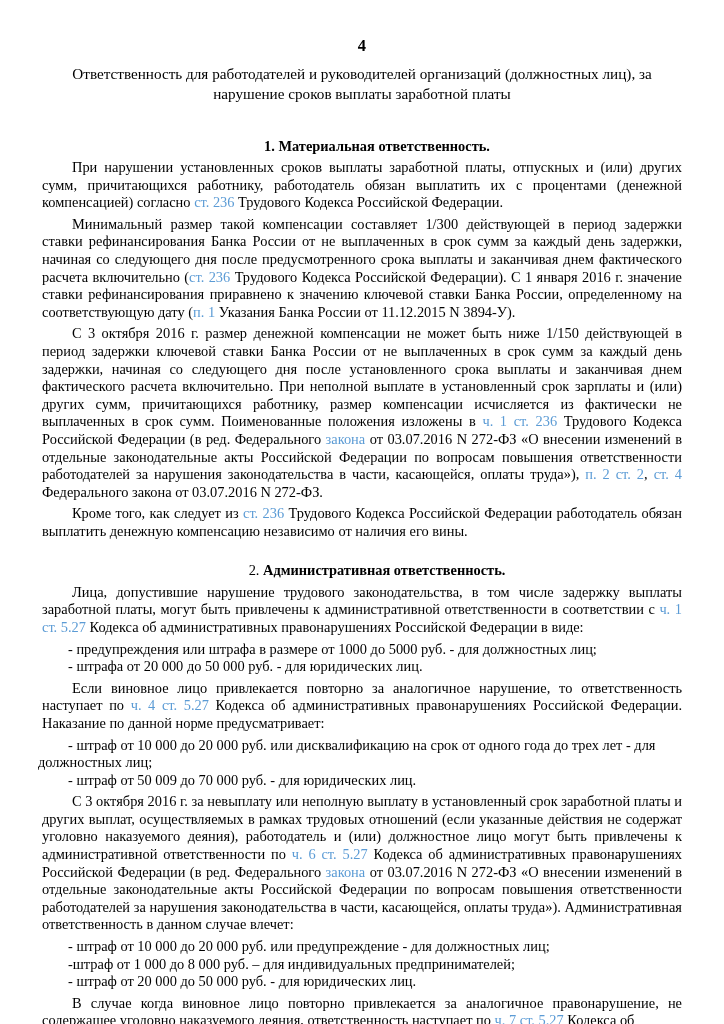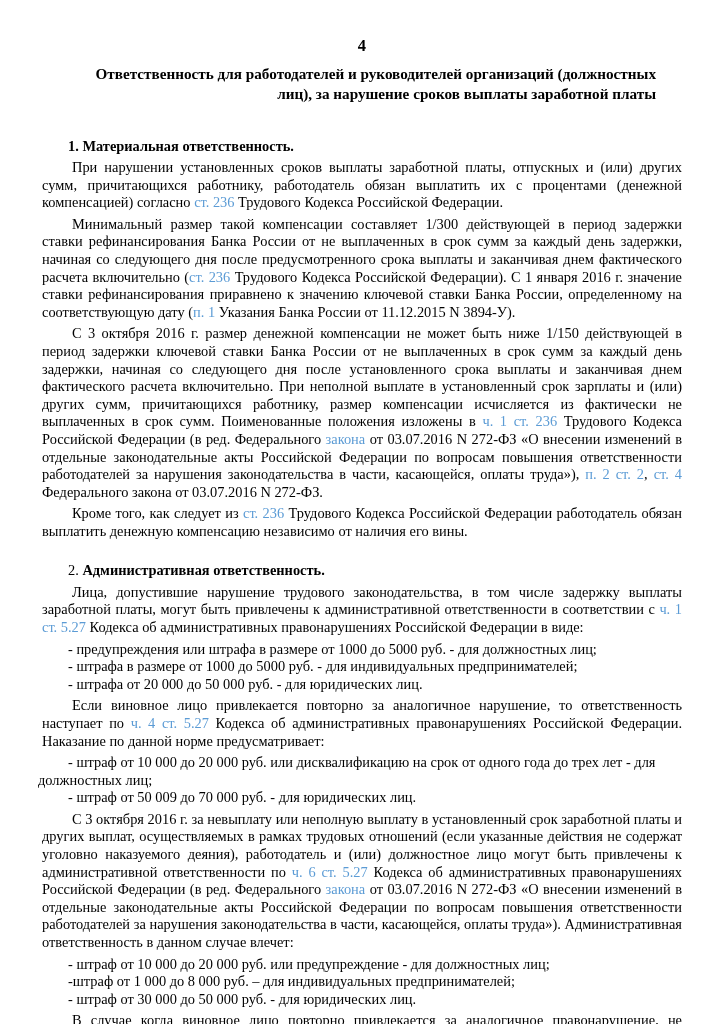--- a/index.html
+++ b/index.html
@@ -26,22 +26,22 @@
   }
   .page-number {
     text-align: center;
     font-weight: bold;
     font-size: 16.5px;
     line-height: 1;
     padding-top: 38px;
     letter-spacing: 0.2px;
   }
   .doc-title {
-    text-align: right;
-    font-weight: bold;
+    text-align: center;
+    font-weight: normal;
     font-size: 15.2px;
     line-height: 20px;
     margin: 9px 30px 0 30px;
   }
   .body-block {
     margin-top: 34px;
   }
   p.para {
     margin: 4px;
     font-size: 14.4px;
@@ -57,21 +57,21 @@
     line-height: 17.6px;
     text-align: left;
     text-indent: 30px;
     font-family: Liberation Serif, serif;
   }
   p.heading-para {
     margin: 0;
     font-size: 14.4px;
     line-height: 17.6px;
     text-indent: 30px;
-    text-align: left;
+    text-align: center;
   }
   .bold {
     font-weight: bold;
   }
   .lnk {
     color: #5b9bd5;
   }
   .gap {
     height: 17.6px;
   }
@@ -98,31 +98,30 @@
 
       <p class="para"><span>Кроме того, как следует из </span><span class="lnk">ст. 236</span><span> Трудового Кодекса Российской Федерации работодатель обязан выплатить денежную компенсацию независимо от наличия его вины.</span></p>
 
       <div class="gap"></div>
 
       <p class="heading-para"><span>2.</span> <span class="bold">Административная ответственность.</span></p>
 
       <p class="para"><span>Лица, допустившие нарушение трудового законодательства, в том числе задержку выплаты заработной платы, могут быть привлечены к административной ответственности в соответствии с </span><span class="lnk">ч. 1 ст. 5.27</span><span> Кодекса об административных правонарушениях Российской Федерации в виде:</span></p>
 
       <p class="list-item">- предупреждения или штрафа в размере от 1000 до 5000 руб. - для должностных лиц;</p>
-      <p class="list-item">- штрафа в размере от 1000 до 5000 руб. - для индивидуальных предпринимателей;</p>
       <p class="list-item">- штрафа от 20 000 до 50 000 руб. - для юридических лиц.</p>
 
       <p class="para"><span>Если виновное лицо привлекается повторно за аналогичное нарушение, то ответственность наступает по </span><span class="lnk">ч. 4 ст. 5.27</span><span> Кодекса об административных правонарушениях Российской Федерации. Наказание по данной норме предусматривает:</span></p>
 
       <p class="list-item">- штраф от 10 000 до 20 000 руб. или дисквалификацию на срок от одного года до трех лет - для должностных лиц;</p>
       <p class="list-item">- штраф от 50 009 до 70 000 руб. - для юридических лиц.</p>
 
       <p class="para"><span>С 3 октября 2016 г. за невыплату или неполную выплату в установленный срок заработной платы и других выплат, осуществляемых в рамках трудовых отношений (если указанные действия не содержат уголовно наказуемого деяния), работодатель и (или) должностное лицо могут быть привлечены к административной ответственности по </span><span class="lnk">ч. 6 ст. 5.27</span><span> Кодекса об административных правонарушениях Российской Федерации (в ред. Федерального </span><span class="lnk">закона</span><span> от 03.07.2016 N 272-ФЗ «О внесении изменений в отдельные законодательные акты Российской Федерации по вопросам повышения ответственности работодателей за нарушения законодательства в части, касающейся, оплаты труда»). Административная ответственность в данном случае влечет:</span></p>
 
       <p class="list-item">- штраф от 10 000 до 20 000 руб. или предупреждение - для должностных лиц;</p>
       <p class="list-item">-штраф от 1 000 до 8 000 руб. – для индивидуальных предпринимателей;</p>
-      <p class="list-item">- штраф от 30 000 до 50 000 руб. - для юридических лиц.</p>
+      <p class="list-item">- штраф от 20 000 до 50 000 руб. - для юридических лиц.</p>
 
       <p class="para"><span>В случае когда виновное лицо повторно привлекается за аналогичное правонарушение, не содержащее уголовно наказуемого деяния, ответственность наступает по </span><span class="lnk">ч. 7 ст. 5.27</span><span> Кодекса об</span></p>
 
     </div>
   </div>
 </div>
 
 </body></html>

